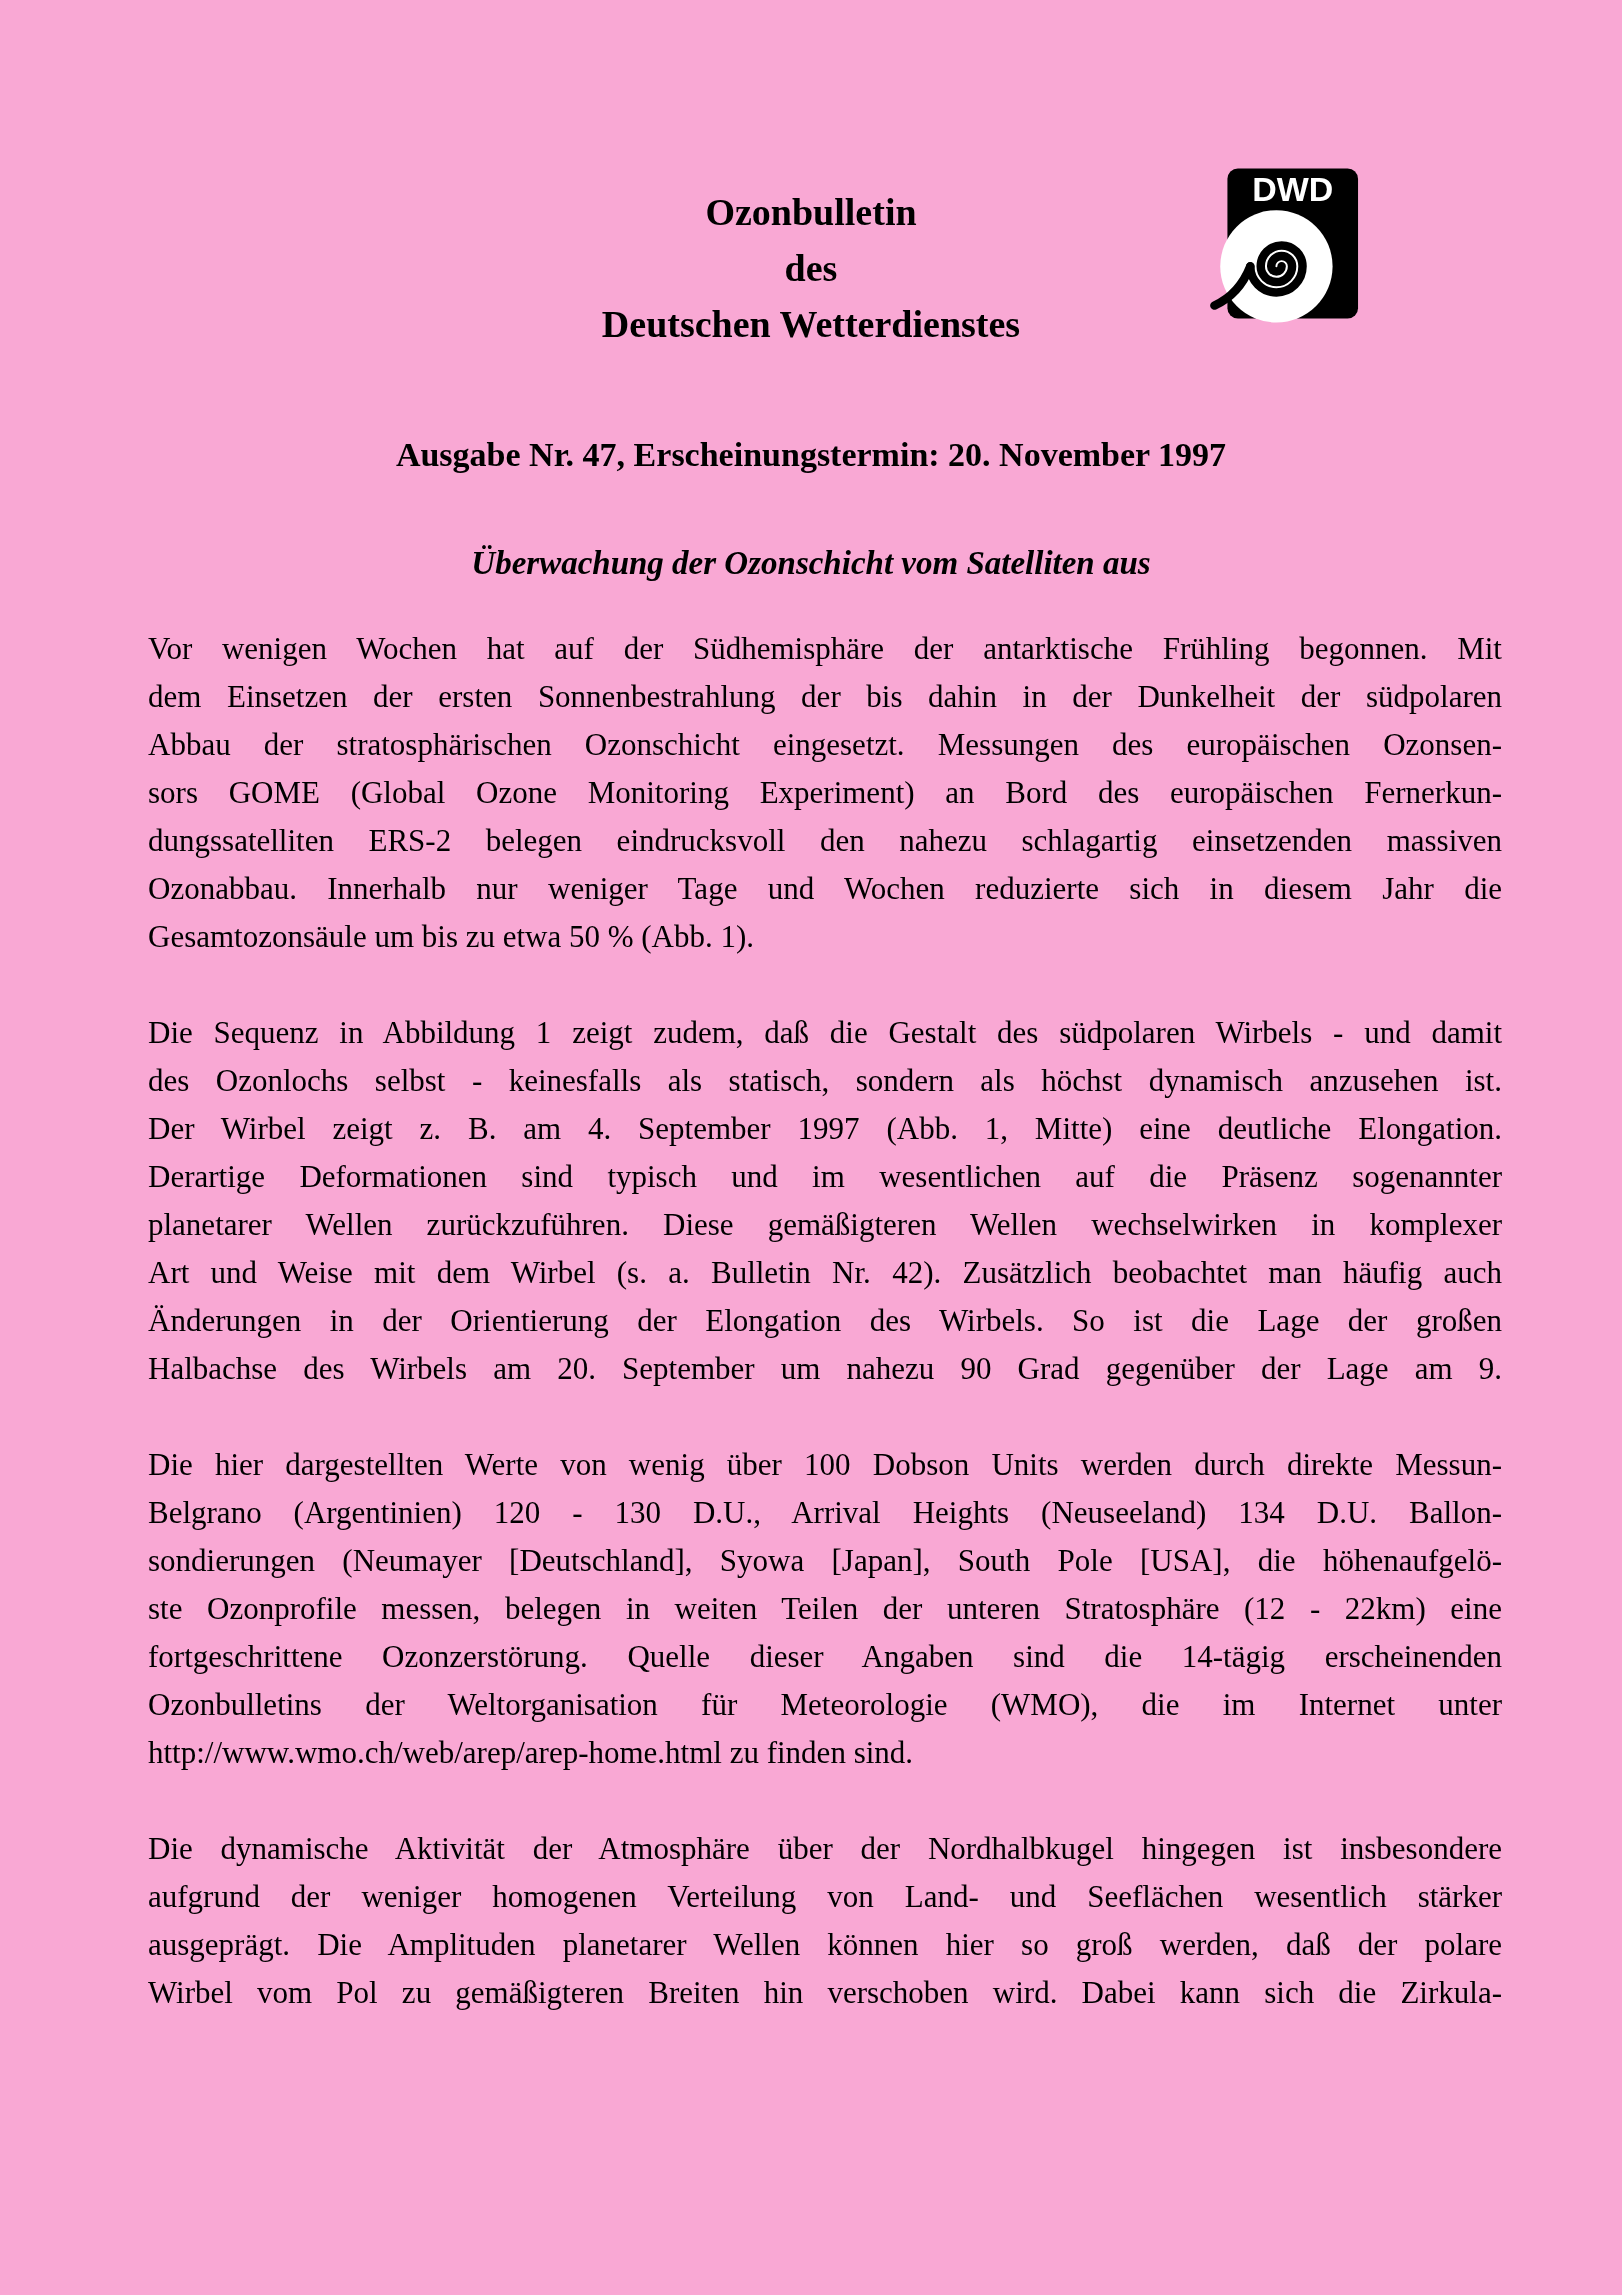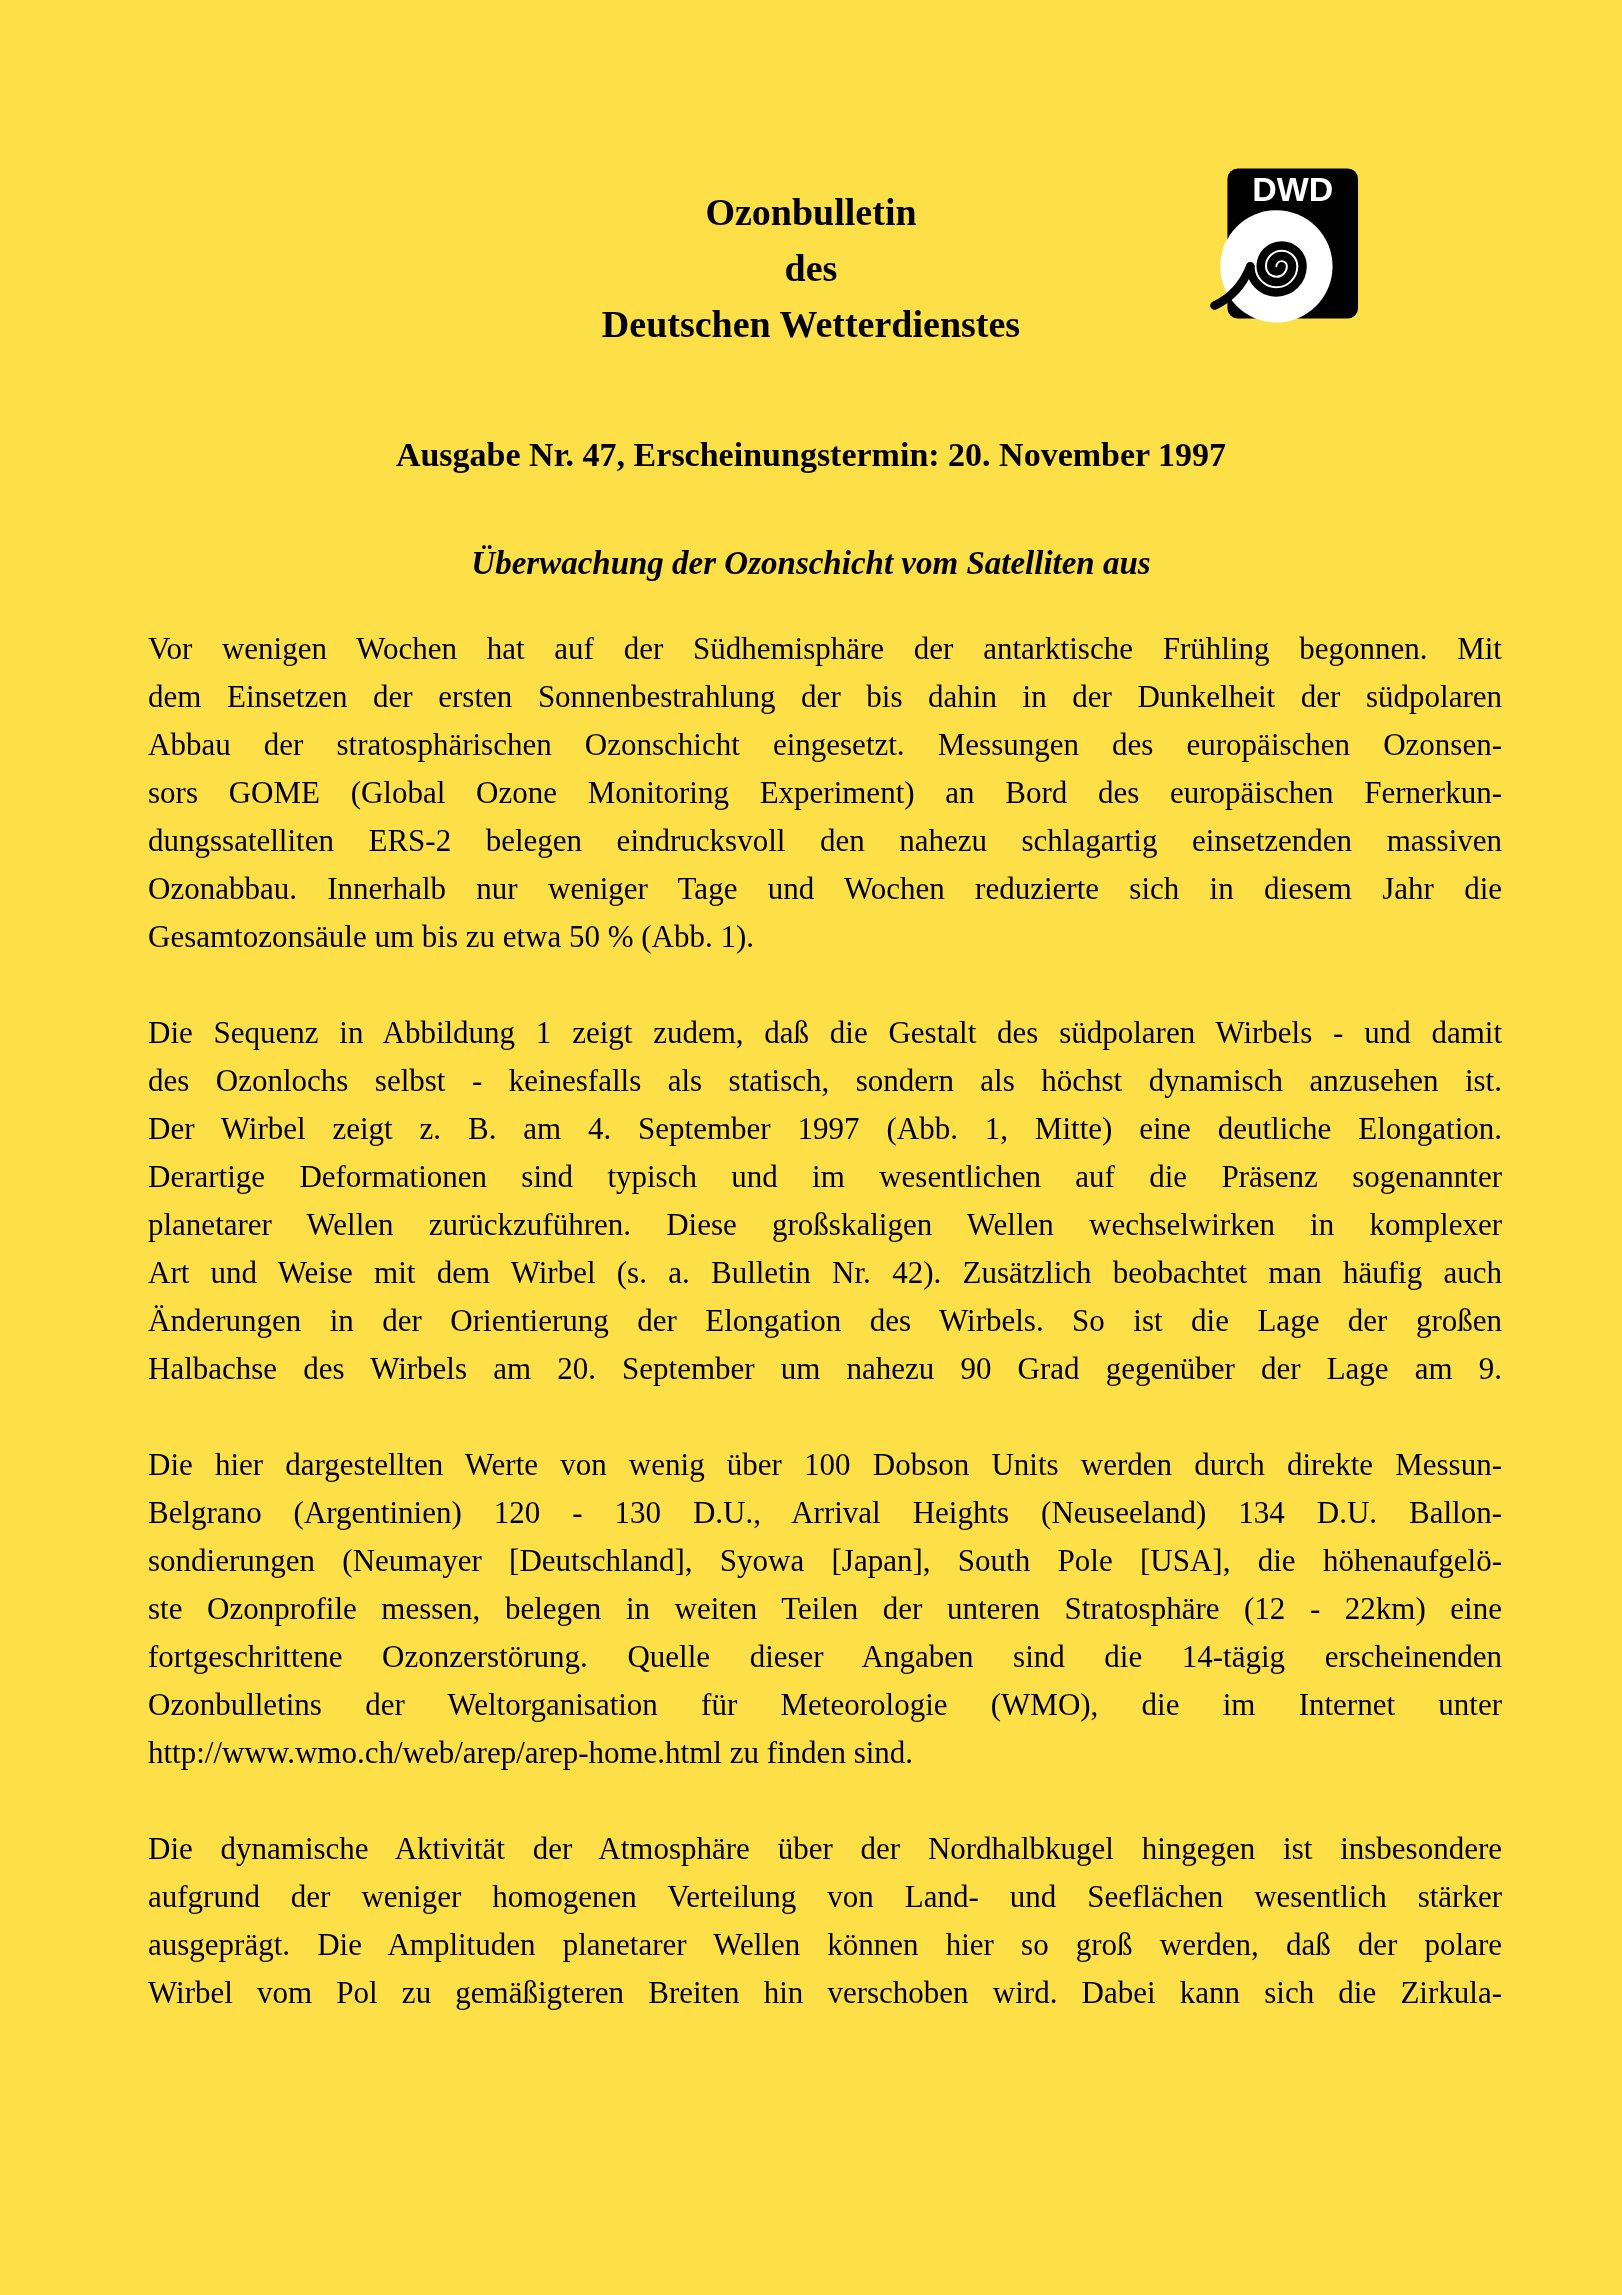--- a/index.html
+++ b/index.html
@@ -4,21 +4,21 @@
 <style>
   html, body {
     margin: 0;
     padding: 0;
     background: #ffffff;
   }
   .page {
     position: relative;
     width: 1622px;
     height: 2295px;
-    background: #fde047;
+    background: #f9a8d4;
     color: #000000;
     font-family: "Liberation Serif", serif;
     overflow: hidden;
   }
   .content {
     padding: 0 120px;
   }
   .logo {
     position: absolute;
     top: 167px;
@@ -100,21 +100,21 @@
           <div class="line">sors GOME (Global Ozone Monitoring Experiment) an Bord des europäischen Fernerkun-</div>
           <div class="line">dungssatelliten ERS-2 belegen eindrucksvoll den nahezu schlagartig einsetzenden massiven</div>
           <div class="line">Ozonabbau. Innerhalb nur weniger Tage und Wochen reduzierte sich in diesem Jahr die</div>
           <div class="line last">Gesamtozonsäule um bis zu etwa 50 % (Abb. 1).</div>
         </div>
         <div class="paragraph">
           <div class="line">Die Sequenz in Abbildung 1 zeigt zudem, daß die Gestalt des südpolaren Wirbels - und damit</div>
           <div class="line">des Ozonlochs selbst - keinesfalls als statisch, sondern als höchst dynamisch anzusehen ist.</div>
           <div class="line">Der Wirbel zeigt z. B. am 4. September 1997 (Abb. 1, Mitte) eine deutliche Elongation.</div>
           <div class="line">Derartige Deformationen sind typisch und im wesentlichen auf die Präsenz sogenannter</div>
-          <div class="line">planetarer Wellen zurückzuführen. Diese großskaligen Wellen wechselwirken in komplexer</div>
+          <div class="line">planetarer Wellen zurückzuführen. Diese gemäßigteren Wellen wechselwirken in komplexer</div>
           <div class="line">Art und Weise mit dem Wirbel (s. a. Bulletin Nr. 42). Zusätzlich beobachtet man häufig auch</div>
           <div class="line">Änderungen in der Orientierung der Elongation des Wirbels. So ist die Lage der großen</div>
           <div class="line">Halbachse des Wirbels am 20. September um nahezu 90 Grad gegenüber der Lage am 9.</div>
         </div>
         <div class="paragraph">
           <div class="line">Die hier dargestellten Werte von wenig über 100 Dobson Units werden durch direkte Messun-</div>
           <div class="line">Belgrano (Argentinien) 120 - 130 D.U., Arrival Heights (Neuseeland) 134 D.U.  Ballon-</div>
           <div class="line">sondierungen (Neumayer [Deutschland], Syowa [Japan], South Pole [USA], die höhenaufgelö-</div>
           <div class="line">ste Ozonprofile messen, belegen in weiten Teilen der unteren Stratosphäre (12 - 22km) eine</div>
           <div class="line">fortgeschrittene Ozonzerstörung. Quelle dieser Angaben sind die 14-tägig erscheinenden</div>

